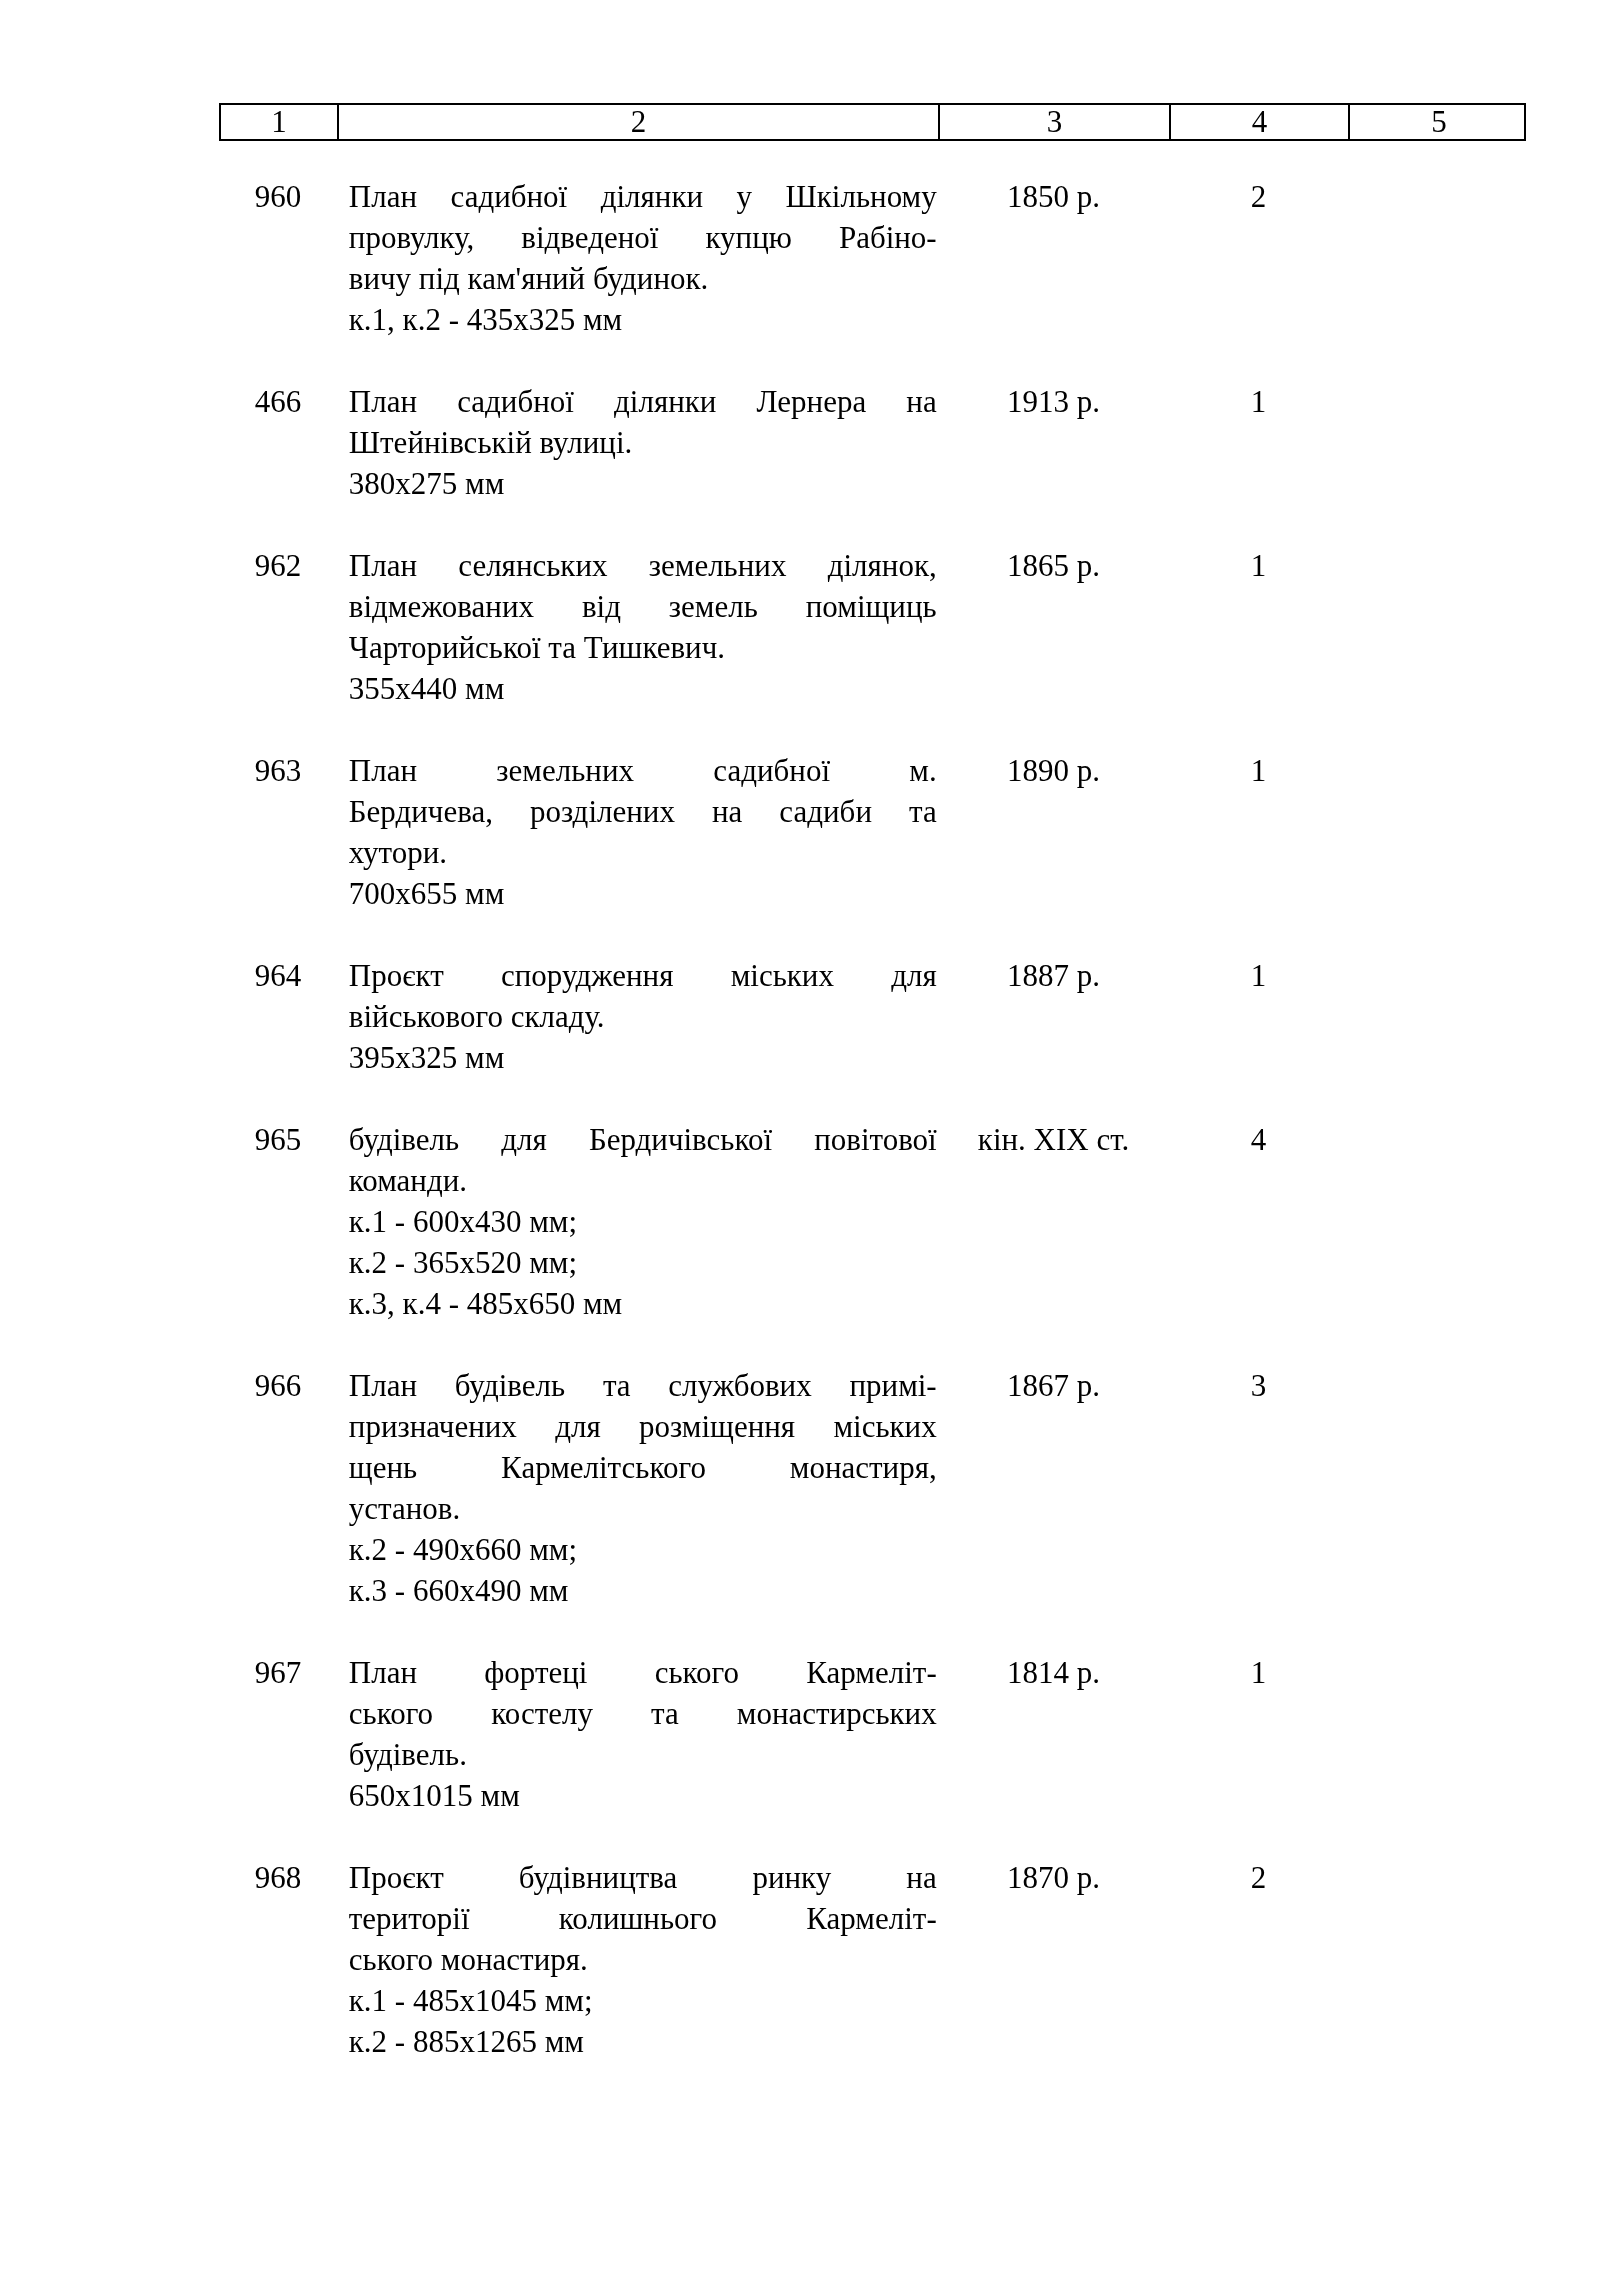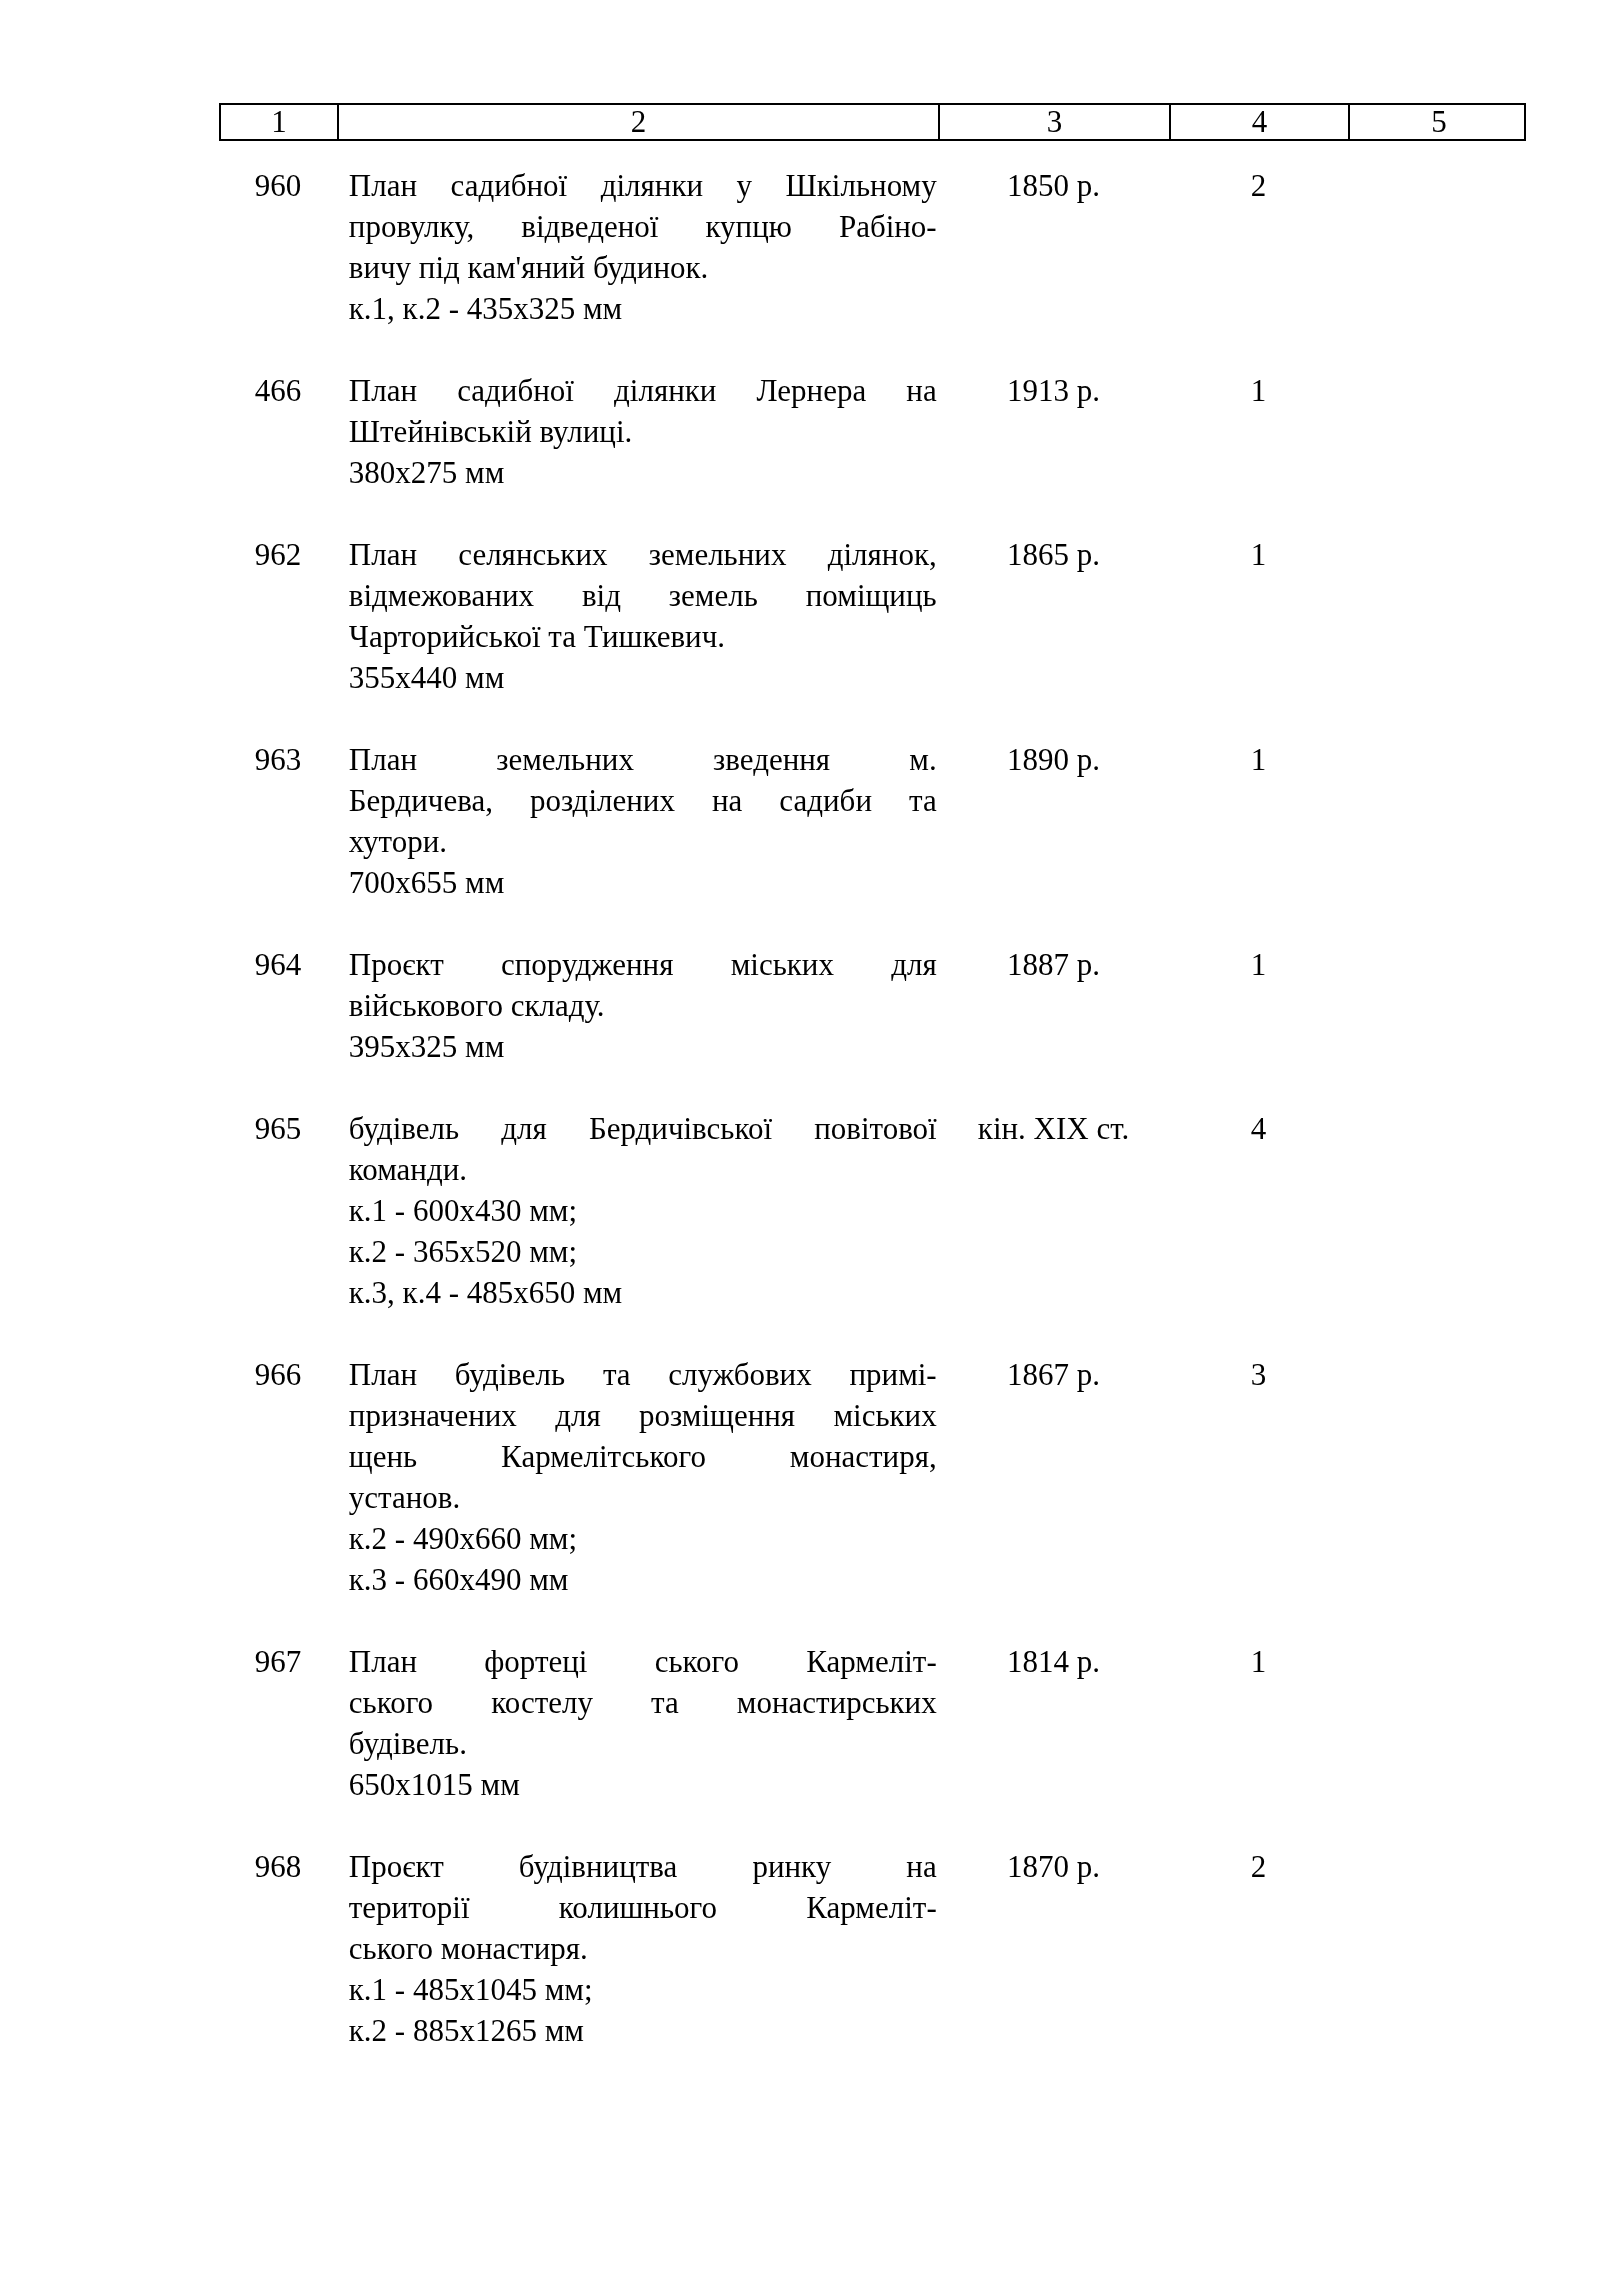--- a/index.html
+++ b/index.html
@@ -33,21 +33,21 @@
     border-right: 2px solid #000;
     text-align: center;
     line-height: 34px;
     height: 34px;
     box-sizing: border-box;
     overflow: hidden;
   }
   .th:last-child { border-right: none; }
   
   .tbody {
-    margin-top: 24px;
+    margin-top: 35px;
   }
   .row {
     display: grid;
     grid-template-columns: 118px 601px 231px 179px 178px;
     align-items: start;
     margin-bottom: 41px;
     line-height: 41px;
   }
   .c-num {
     text-align: center;
@@ -123,21 +123,21 @@
           <div class="lline">355х440 мм</div>
         </div>
       <div class="c-date">1865 р.</div>
       <div class="c-count">1</div>
       <div class="c-five"></div>
     </div>
 
     <div class="row">
       <div class="c-num">963</div>
       <div class="c-desc">
-          <div class="jline">План земельних зведення м.</div>
+          <div class="jline">План земельних садибної м.</div>
           <div class="jline">Бердичева, розділених на садиби та</div>
           <div class="lline">хутори.</div>
           <div class="lline">700х655 мм</div>
         </div>
       <div class="c-date">1890 р.</div>
       <div class="c-count">1</div>
       <div class="c-five"></div>
     </div>
 
     <div class="row">

